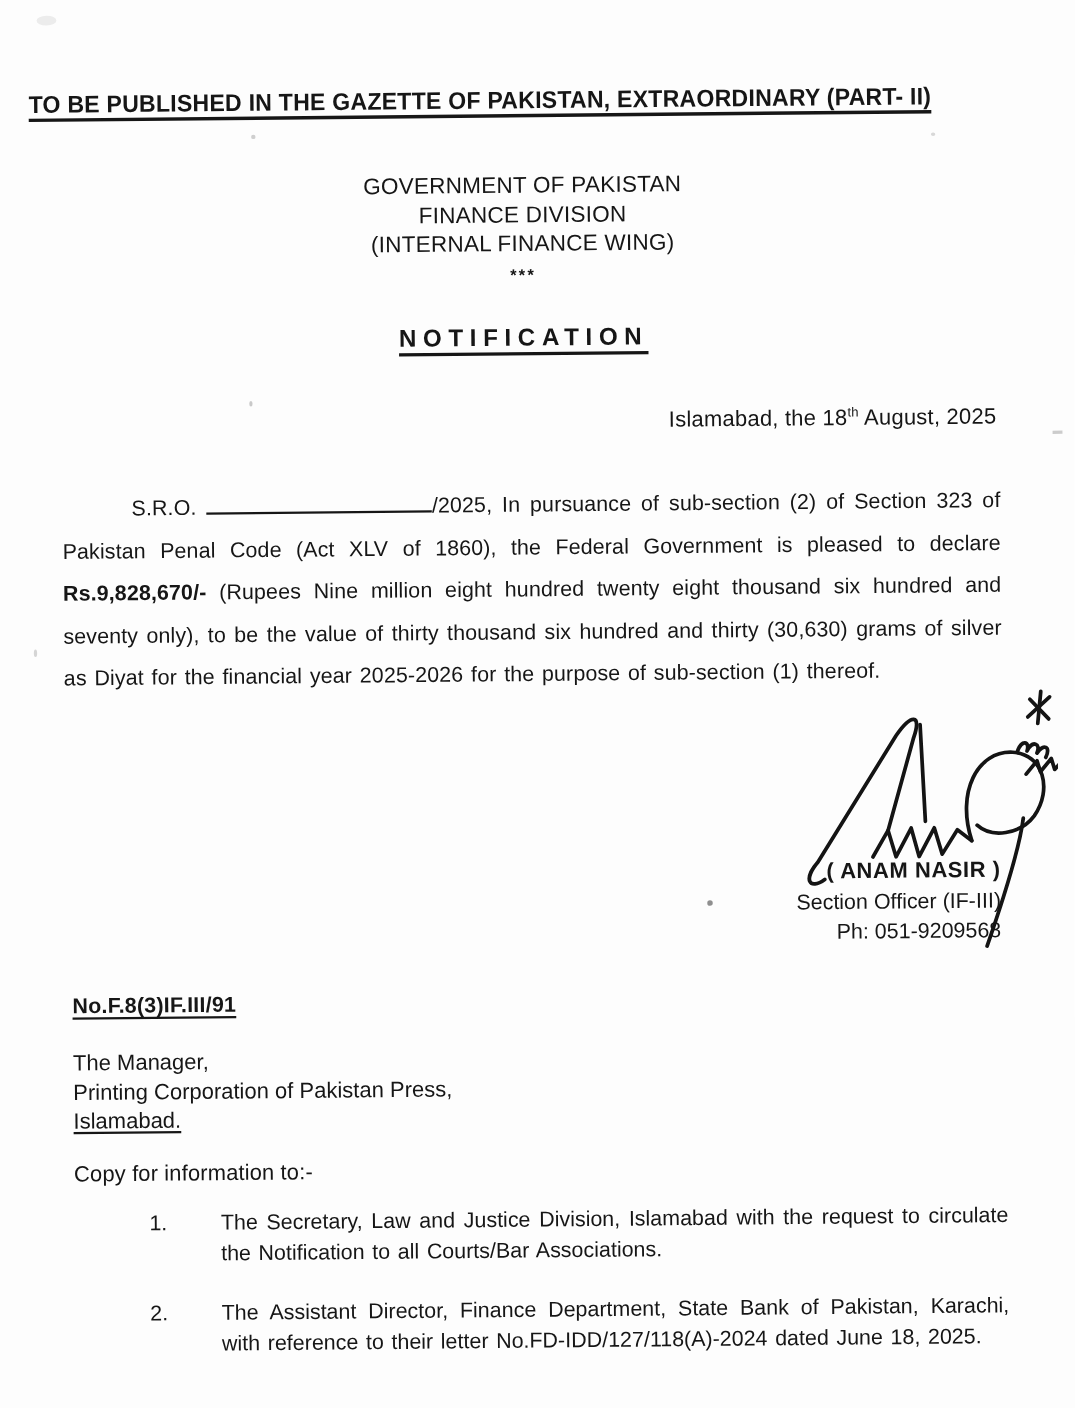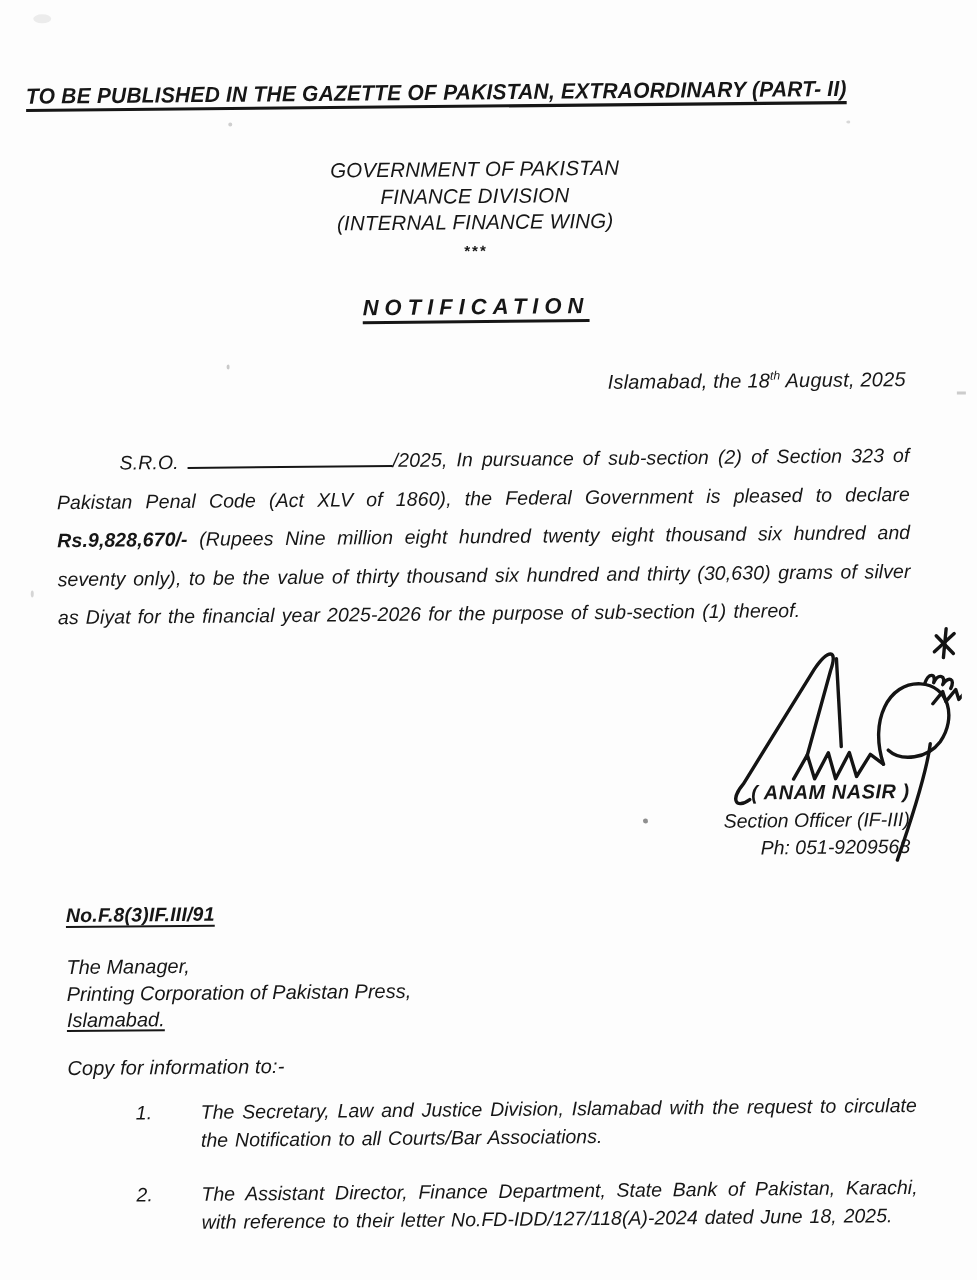--- a/index.html
+++ b/index.html
@@ -3,21 +3,20 @@
 <meta charset="utf-8">
 <style>
   html,body{margin:0;padding:0;background:#ffffff;}
   .page{
     position:relative;
     width:977px;height:1280px;
     background:#fdfdfd;
     overflow:hidden;
     font-family:"Liberation Sans", sans-serif;
     color:#161616;
-    font-style:italic;
   }
   .tilt{position:absolute;inset:0;transform:rotate(-0.55deg);transform-origin:50% 40%;}
 
   .gazette{
     position:absolute;left:30px;top:80px;width:860px;
     font-size:21px;font-weight:700;letter-spacing:.2px;
     white-space:nowrap;
     text-decoration:underline;text-decoration-thickness:3px;text-underline-offset:5px;
     transform:scaleY(1.04);
   }

